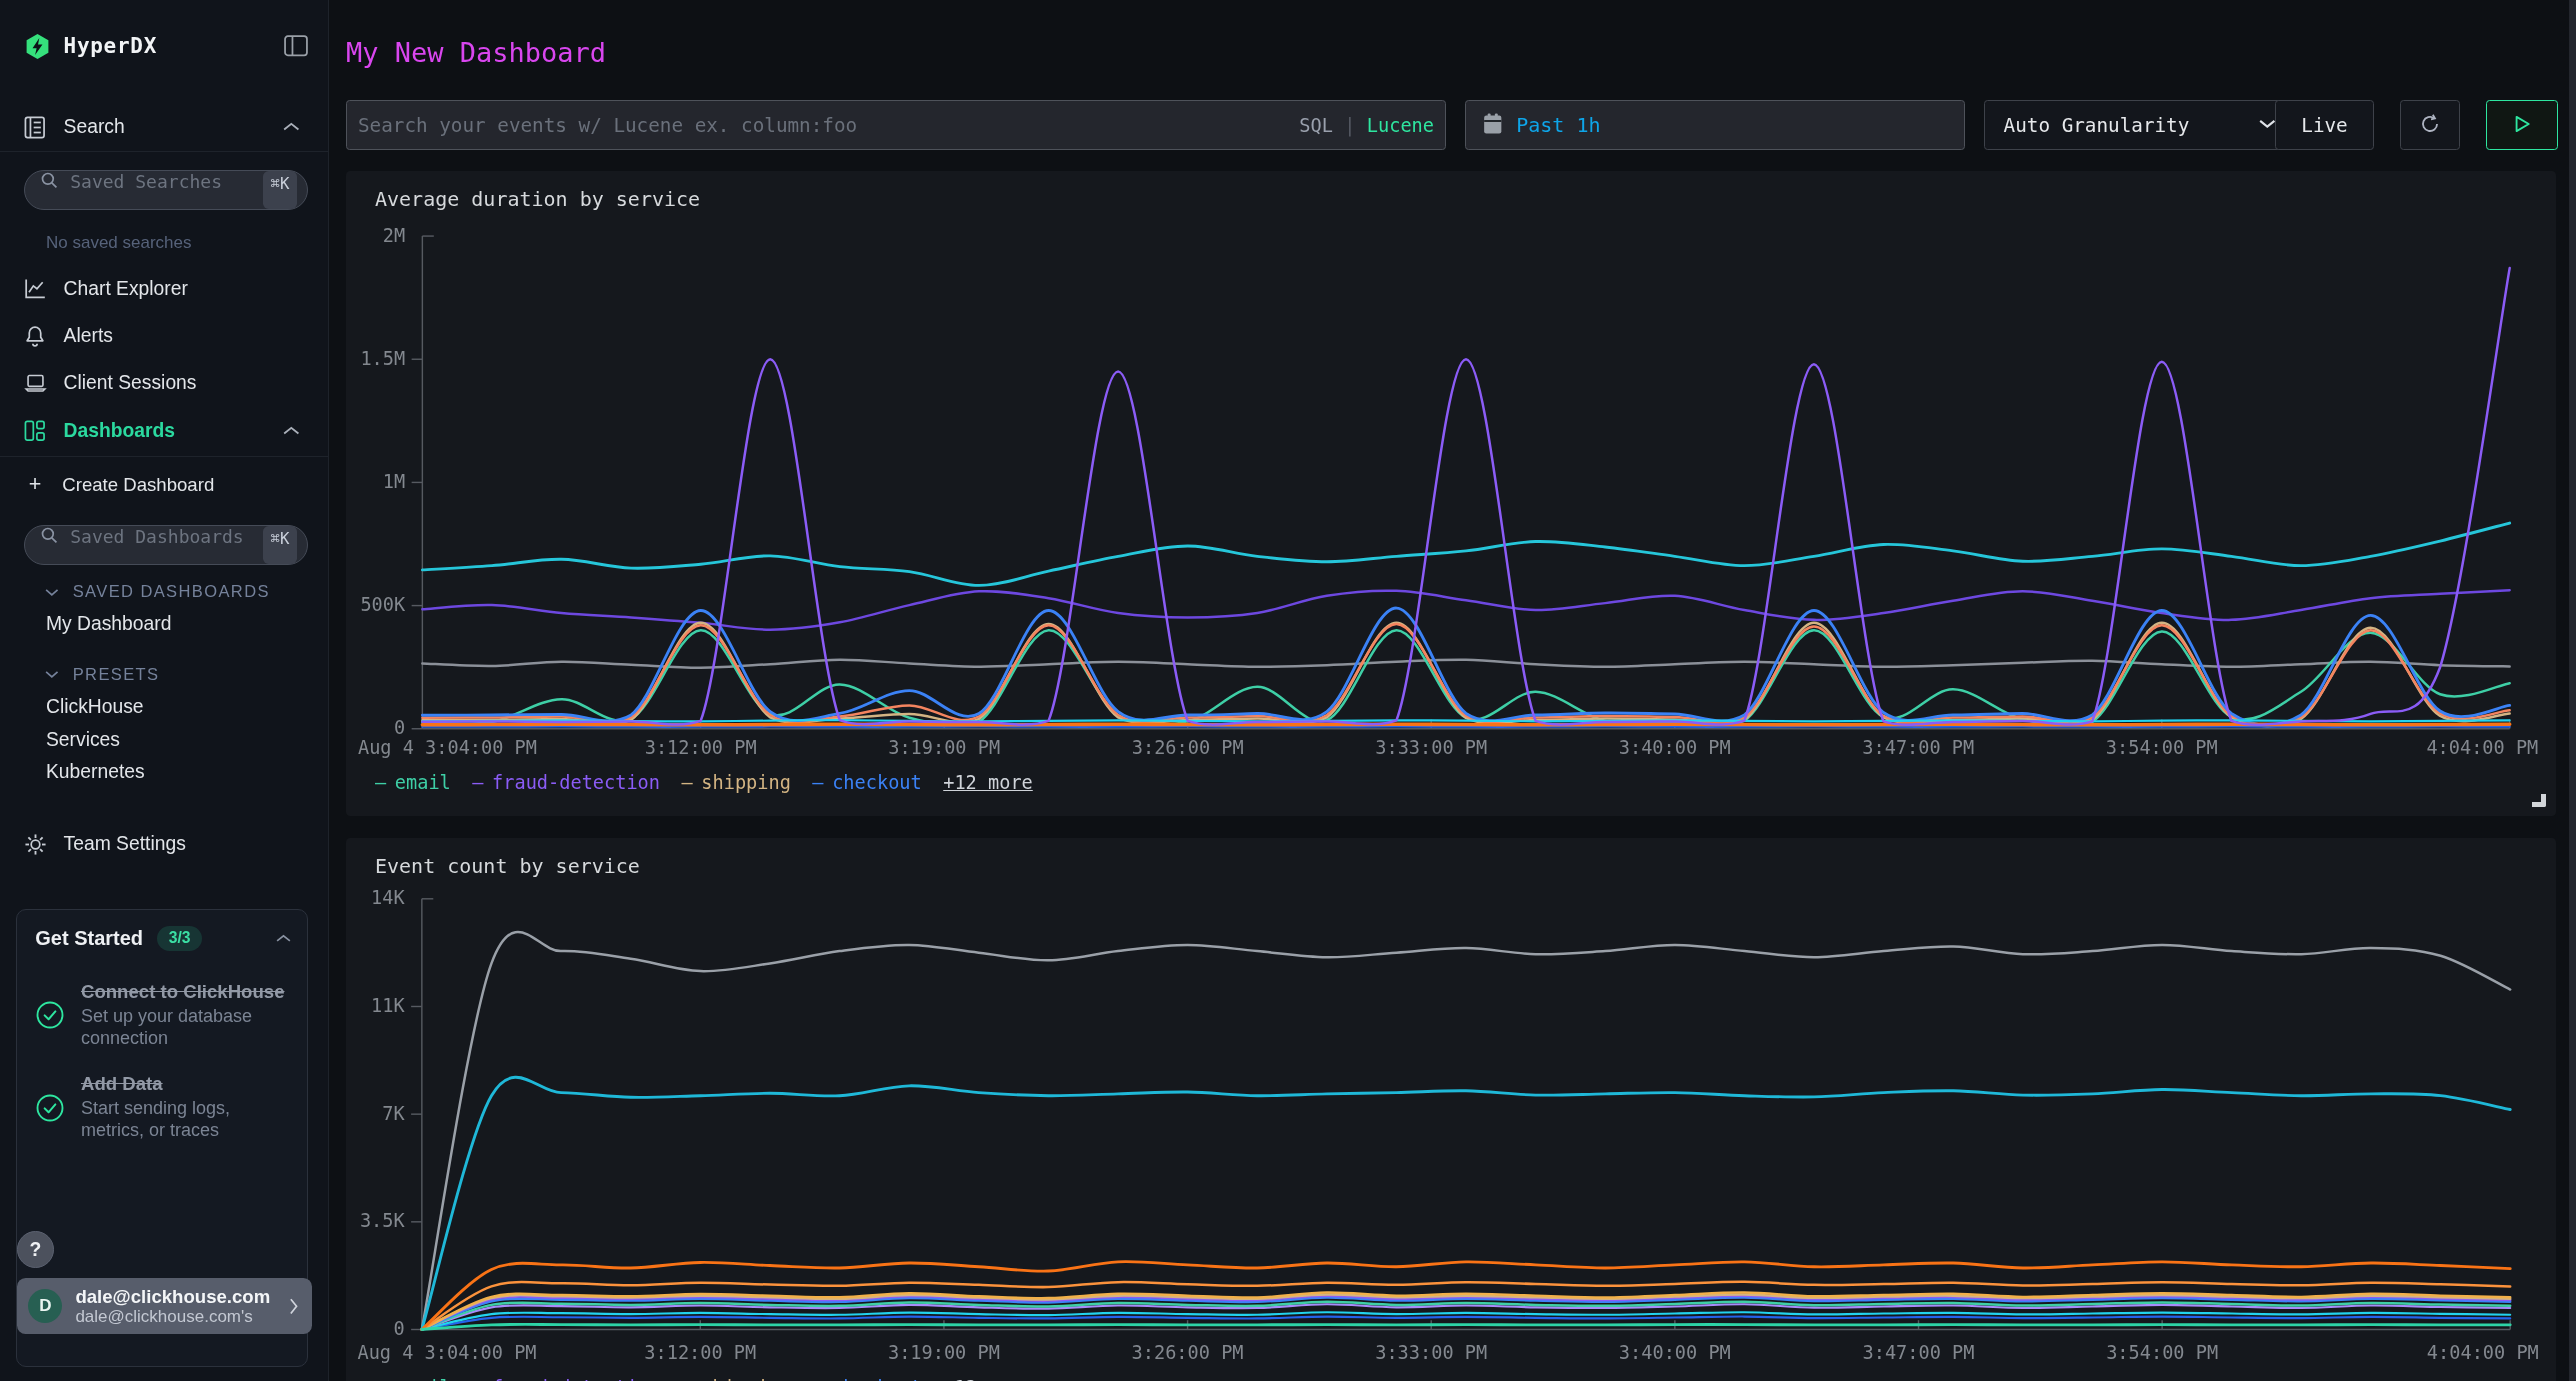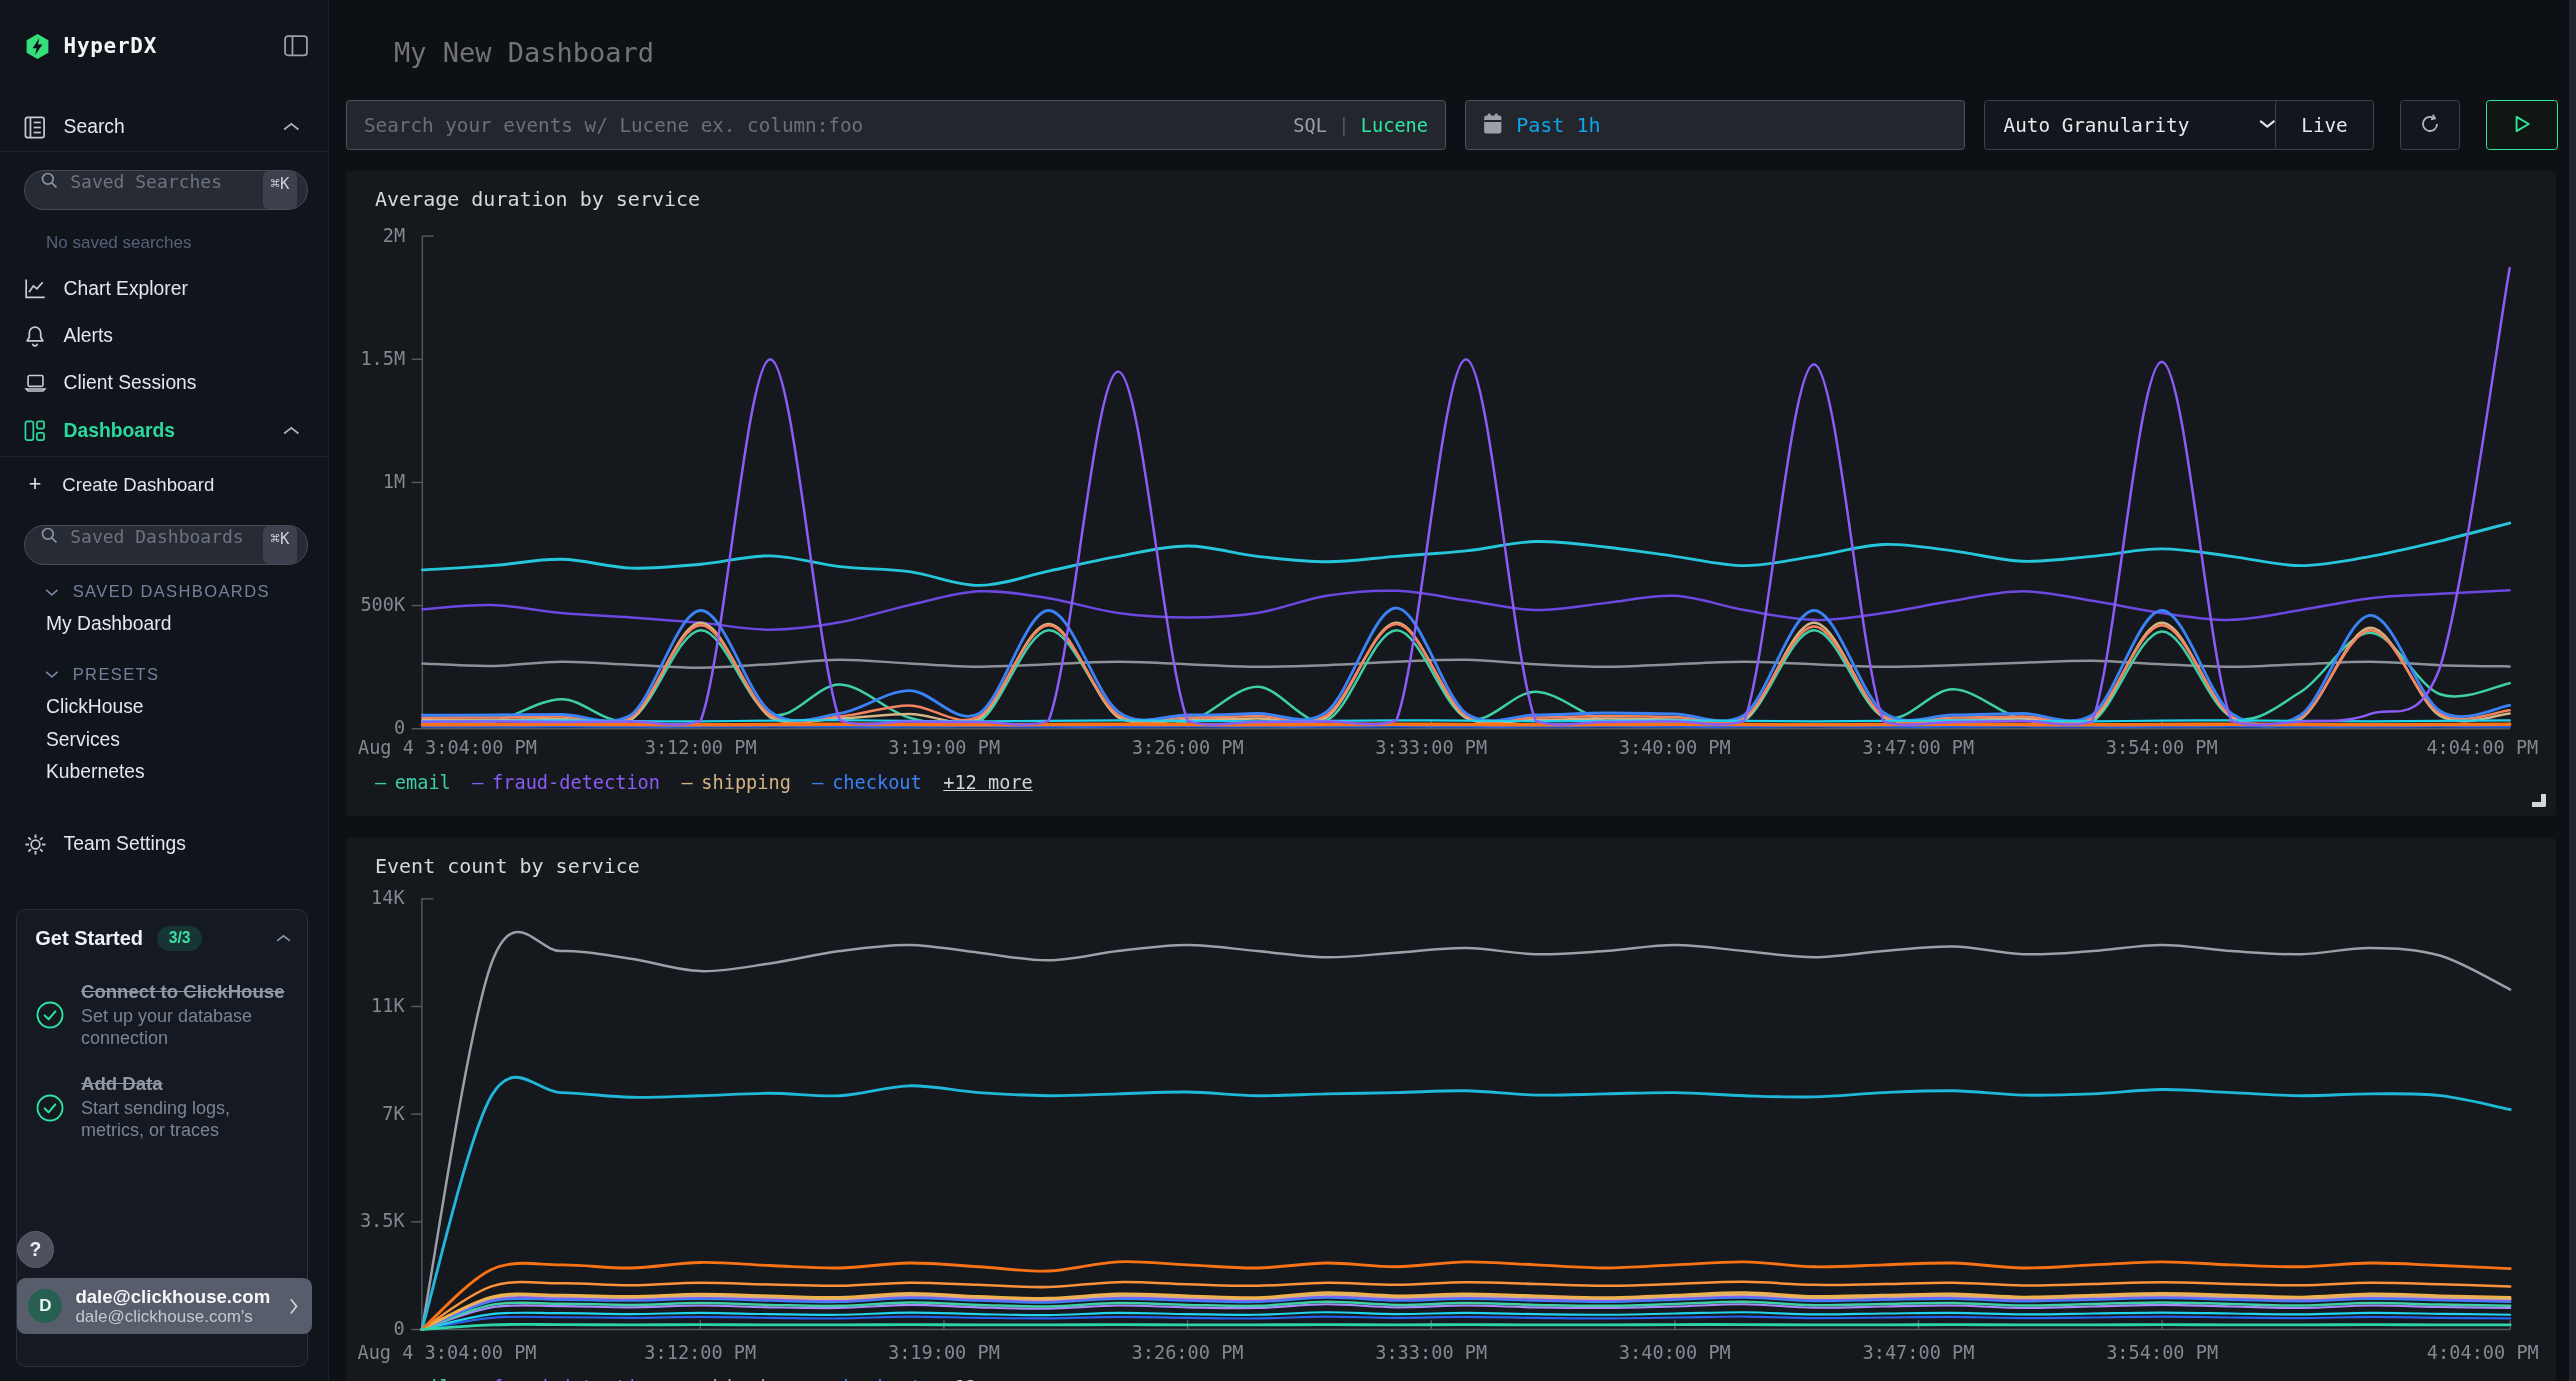--- a/index.html
+++ b/index.html
@@ -68,26 +68,26 @@
                padding:0 13px 0 11.4px; z-index:5; cursor:pointer; }
   .avatar { width:34px; height:34px; border-radius:50%; background:#275f52; color:#eaf6f1;
             display:flex; align-items:center; justify-content:center; font-size:17px; font-weight:bold; }
   .user-texts { margin-left:13px; line-height:1.15; }
   .user-name { font-size:18.6px; font-weight:bold; color:#f4f6f8; }
   .user-sub { font-size:17px; color:#c3c8d2; }
   .user-chev { margin-left:auto; display:flex; }
 
   
   .page-title { position:absolute; left:346px; top:37px; font-family:"DejaVu Sans Mono",monospace;
-                font-weight:500; font-size:27px; color:#737373;margin-left:48px; }
+                font-weight:500; font-size:27px; color:#d946ef; }
   .tool { position:absolute; top:100px; height:50px; display:flex; align-items:center;
           border-radius:3.6px; font-family:"DejaVu Sans Mono",monospace; }
   .inputy { background:#24262d; border:0.7px solid #4e525a; }
   .btny { background:#13161c; border:0.7px solid #3e424a; cursor:pointer; }
-  .search-box { left:346px; width:1100px; padding:0 17px; cursor:text; }
+  .search-box { left:346px; width:1100px; padding:0 11px; cursor:text; }
   .search-ph { font-size:19.3px; color:#6a707b; }
   .lang-toggle { margin-left:auto; font-size:18.6px; display:flex; gap:11.4px; }
   .lang-sql { color:#9aa0ad; cursor:pointer; }
   .lang-sep { color:#555a64; }
   .lang-lucene { color:#2ee6a0; cursor:pointer; }
   .time-box { left:1465px; width:500px; padding:0 15.7px; cursor:pointer; }
   .time-label { font-size:20px; color:#0ea5e9; margin-left:13px; }
   .gran-box { left:1984px; width:312px; padding:0 18.6px; justify-content:space-between; }
   .gran-label { font-size:19.3px; color:#e6e8eb; }
   .live-btn { left:2275px; width:99px; justify-content:center; font-size:19.3px; color:#e6e8eb; }

